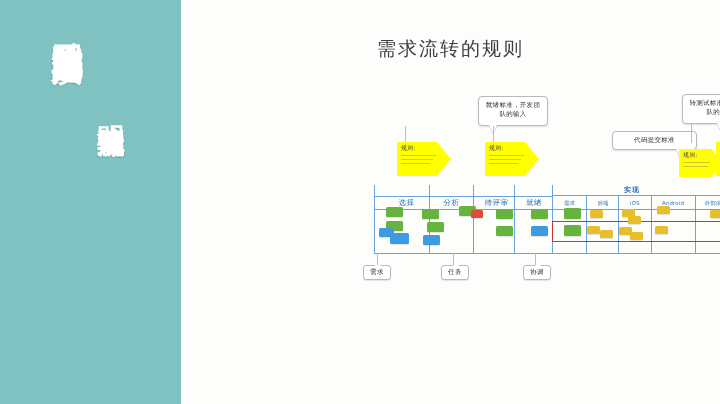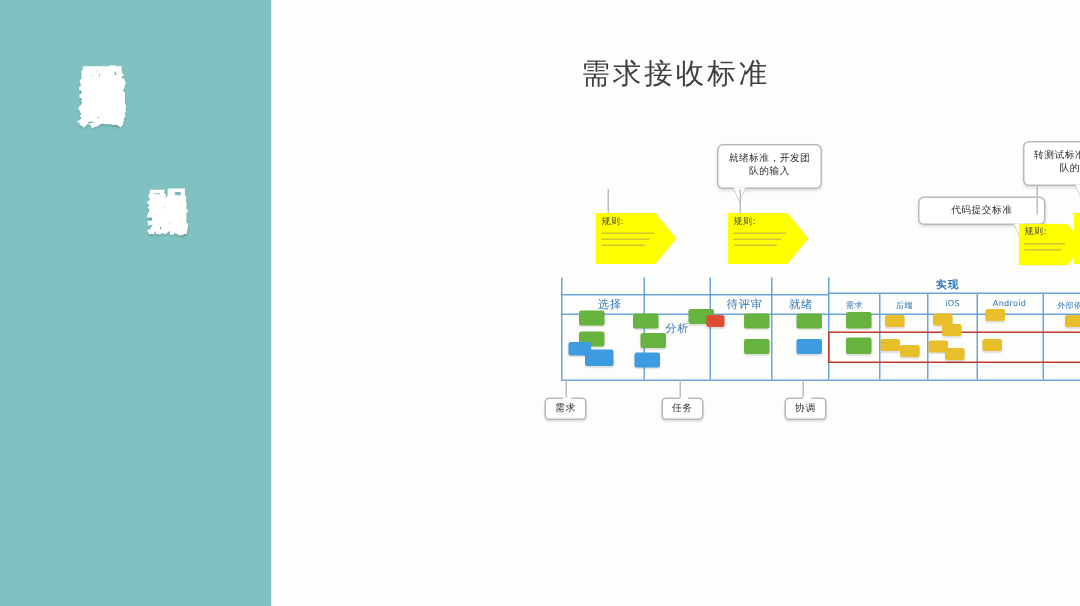--- a/index.html
+++ b/index.html
@@ -219,21 +219,21 @@
 
 <div id="slide">
 
   <div id="side-panel">
     <div class="v-text" id="panel-title-main">赋能团队本地决策内建质量</div>
     <div class="v-text" id="panel-title-sub">明确流转规则</div>
   </div>
 
   <div id="content">
 
-    <div id="slide-title">需求接收标准</div>
+    <div id="slide-title">需求流转的规则</div>
 
     <div class="callout" id="callout-2">
       <span>代码提交标准</span>
       <span class="tail down-right"></span>
     </div>
     <div class="callout" id="callout-1">
       <span>就绪标准，开发团队的输入</span>
       <span class="tail down-left"></span>
     </div>
     <div class="callout" id="callout-3">
@@ -277,21 +277,21 @@
 
       <div class="group-head" style="left:250px; top:0px;">实现</div>
       <div class="board-line h-line" style="top:10px; left:178px; width:211px;"></div>
 
       <div class="board-line h-line" style="top:11px; width:178px;"></div>
 
       <div class="board-line h-line" style="top:24px;"></div>
       <div class="board-line h-line" style="top:68px;"></div>
 
       <div class="col-head" style="left:10px;  top:13px; width:45px;">选择</div>
-      <div class="col-head" style="left:55px;  top:13px; width:45px;margin-top:16px;">分析</div>
+      <div class="col-head" style="left:55px;  top:13px; width:45px;">分析</div>
       <div class="col-head" style="left:100px; top:13px; width:45px;">待评审</div>
       <div class="col-head" style="left:140px; top:13px; width:40px;">就绪</div>
 
       <div class="sub-head" style="left:178px; top:15px; width:35px;">需求</div>
       <div class="sub-head" style="left:213px; top:15px; width:32px;">后端</div>
       <div class="sub-head" style="left:245px; top:15px; width:32px;">iOS</div>
       <div class="sub-head" style="left:277px; top:15px; width:44px;">Android</div>
       <div class="sub-head" style="left:321px; top:15px; width:42px;">外部依赖</div>
 
       <div class="board-line v-line" style="left:0px;   height:68px;"></div>

